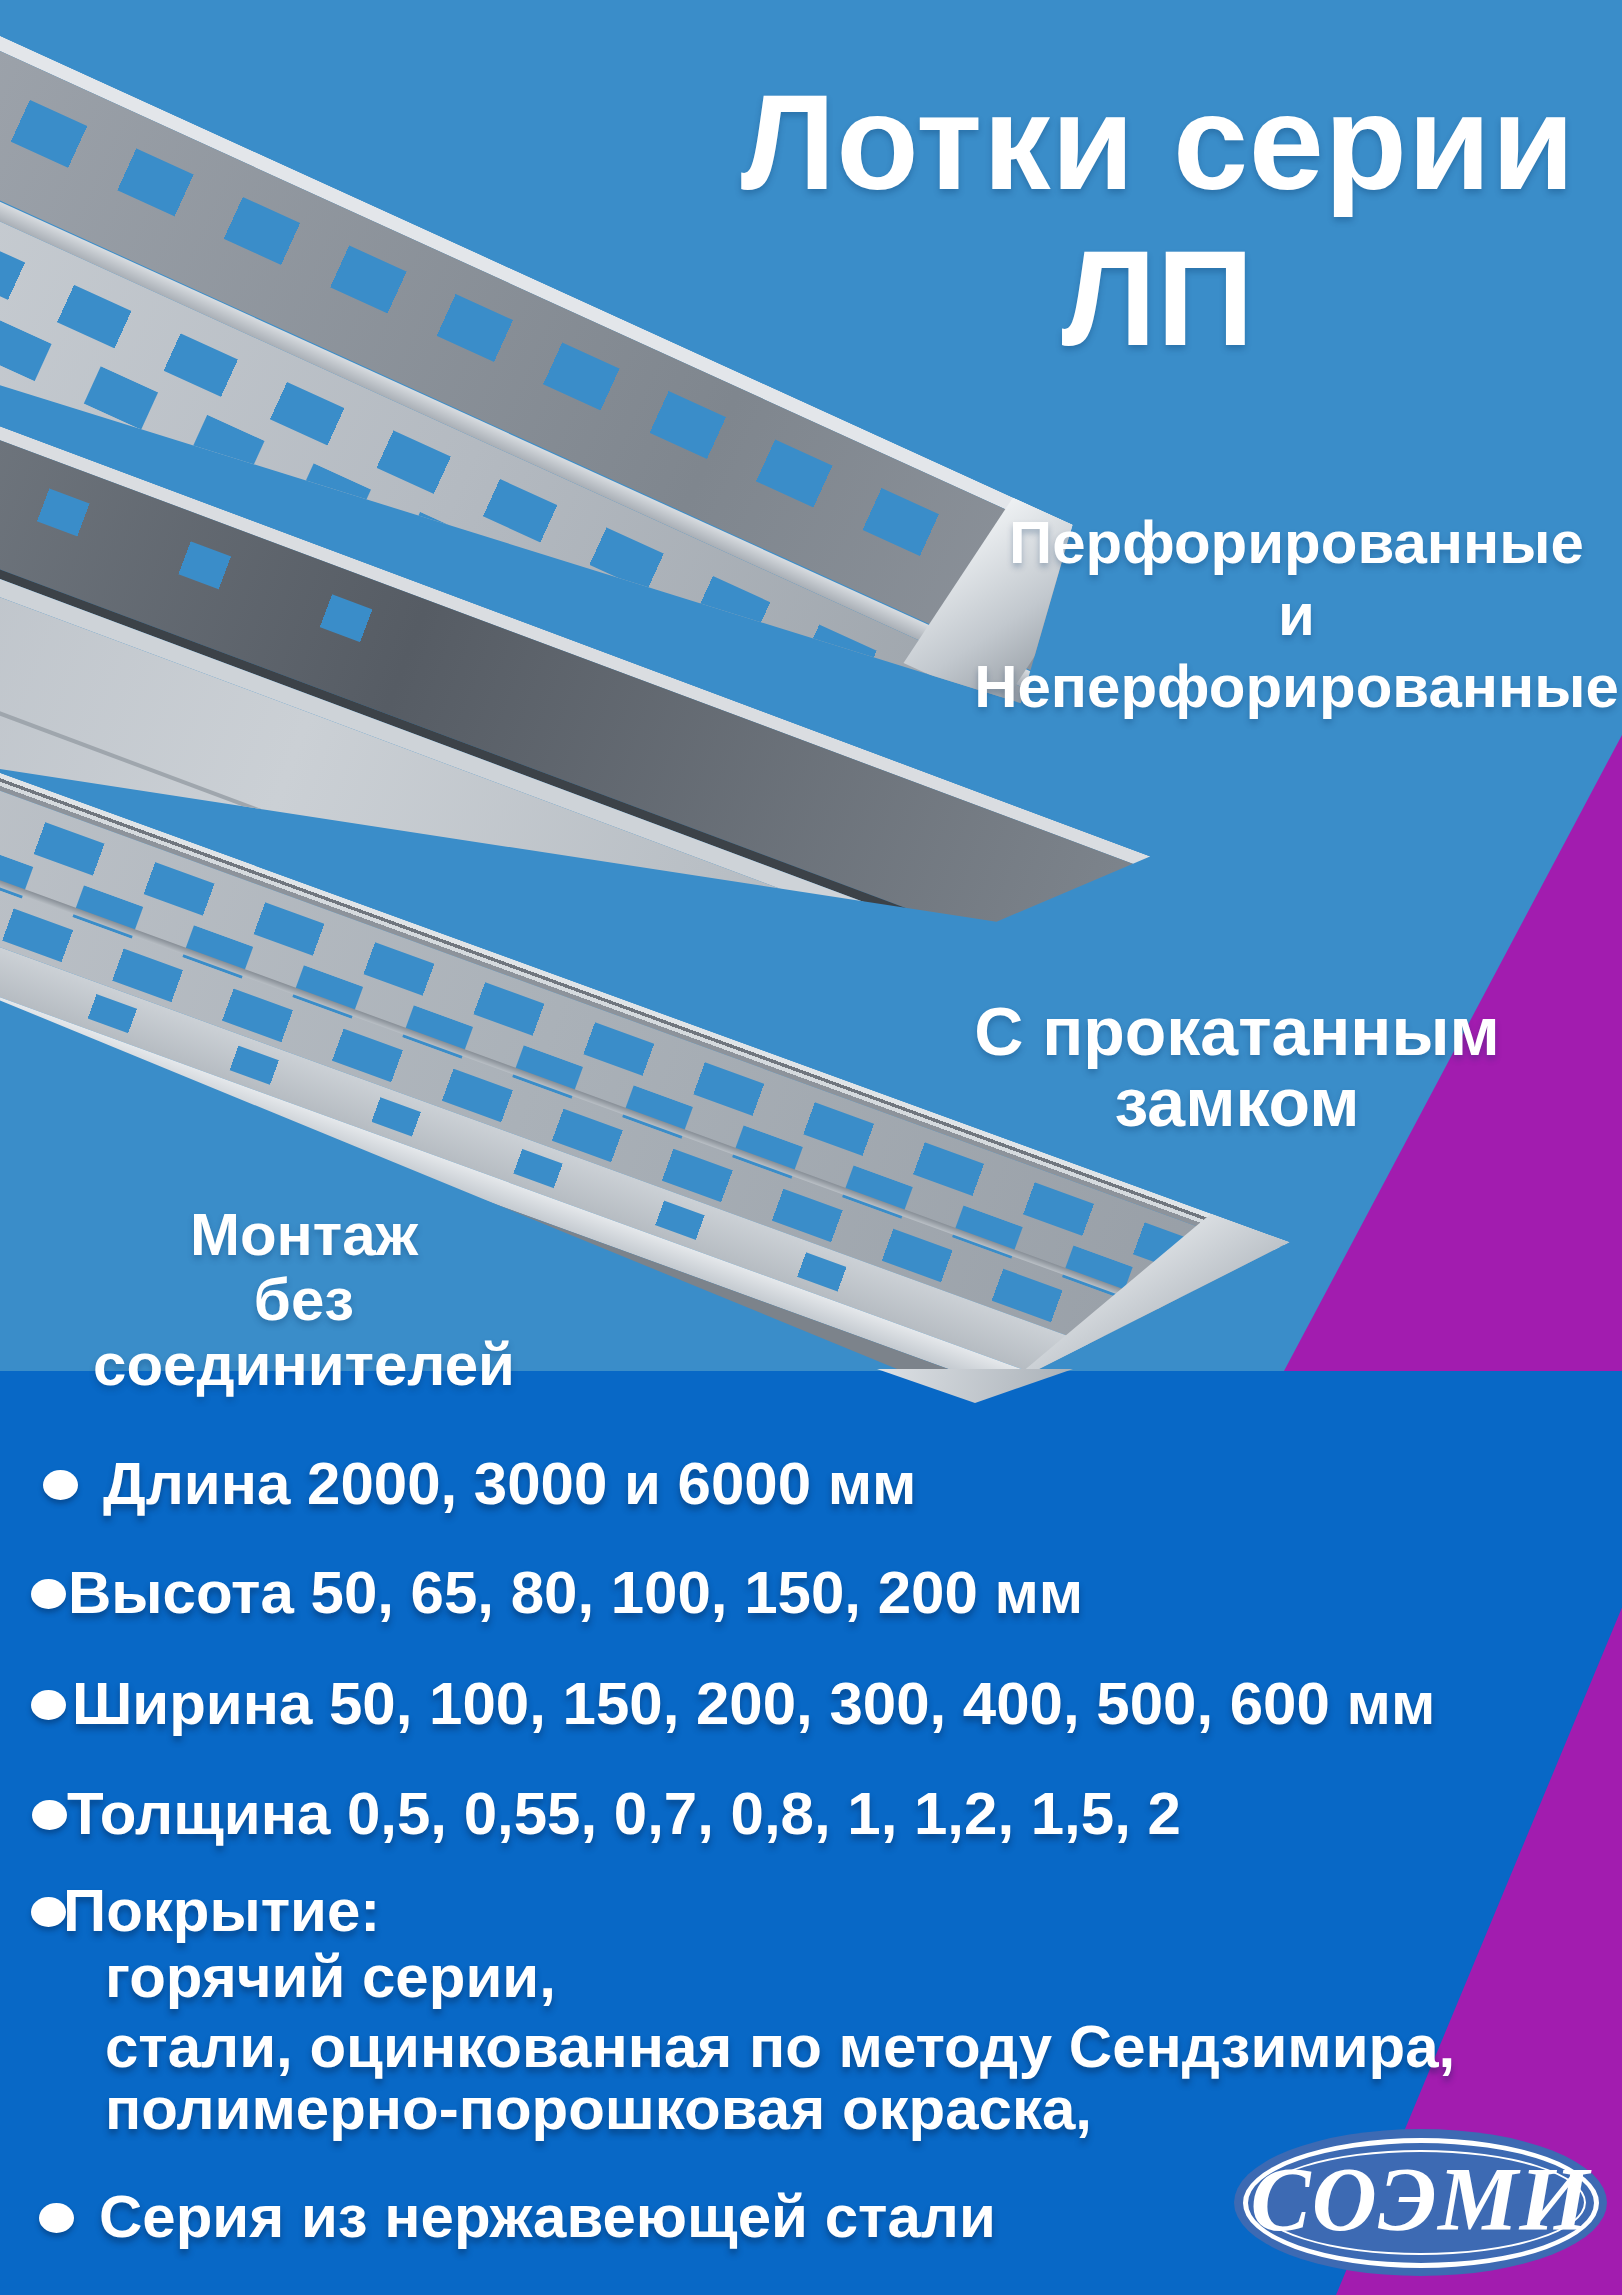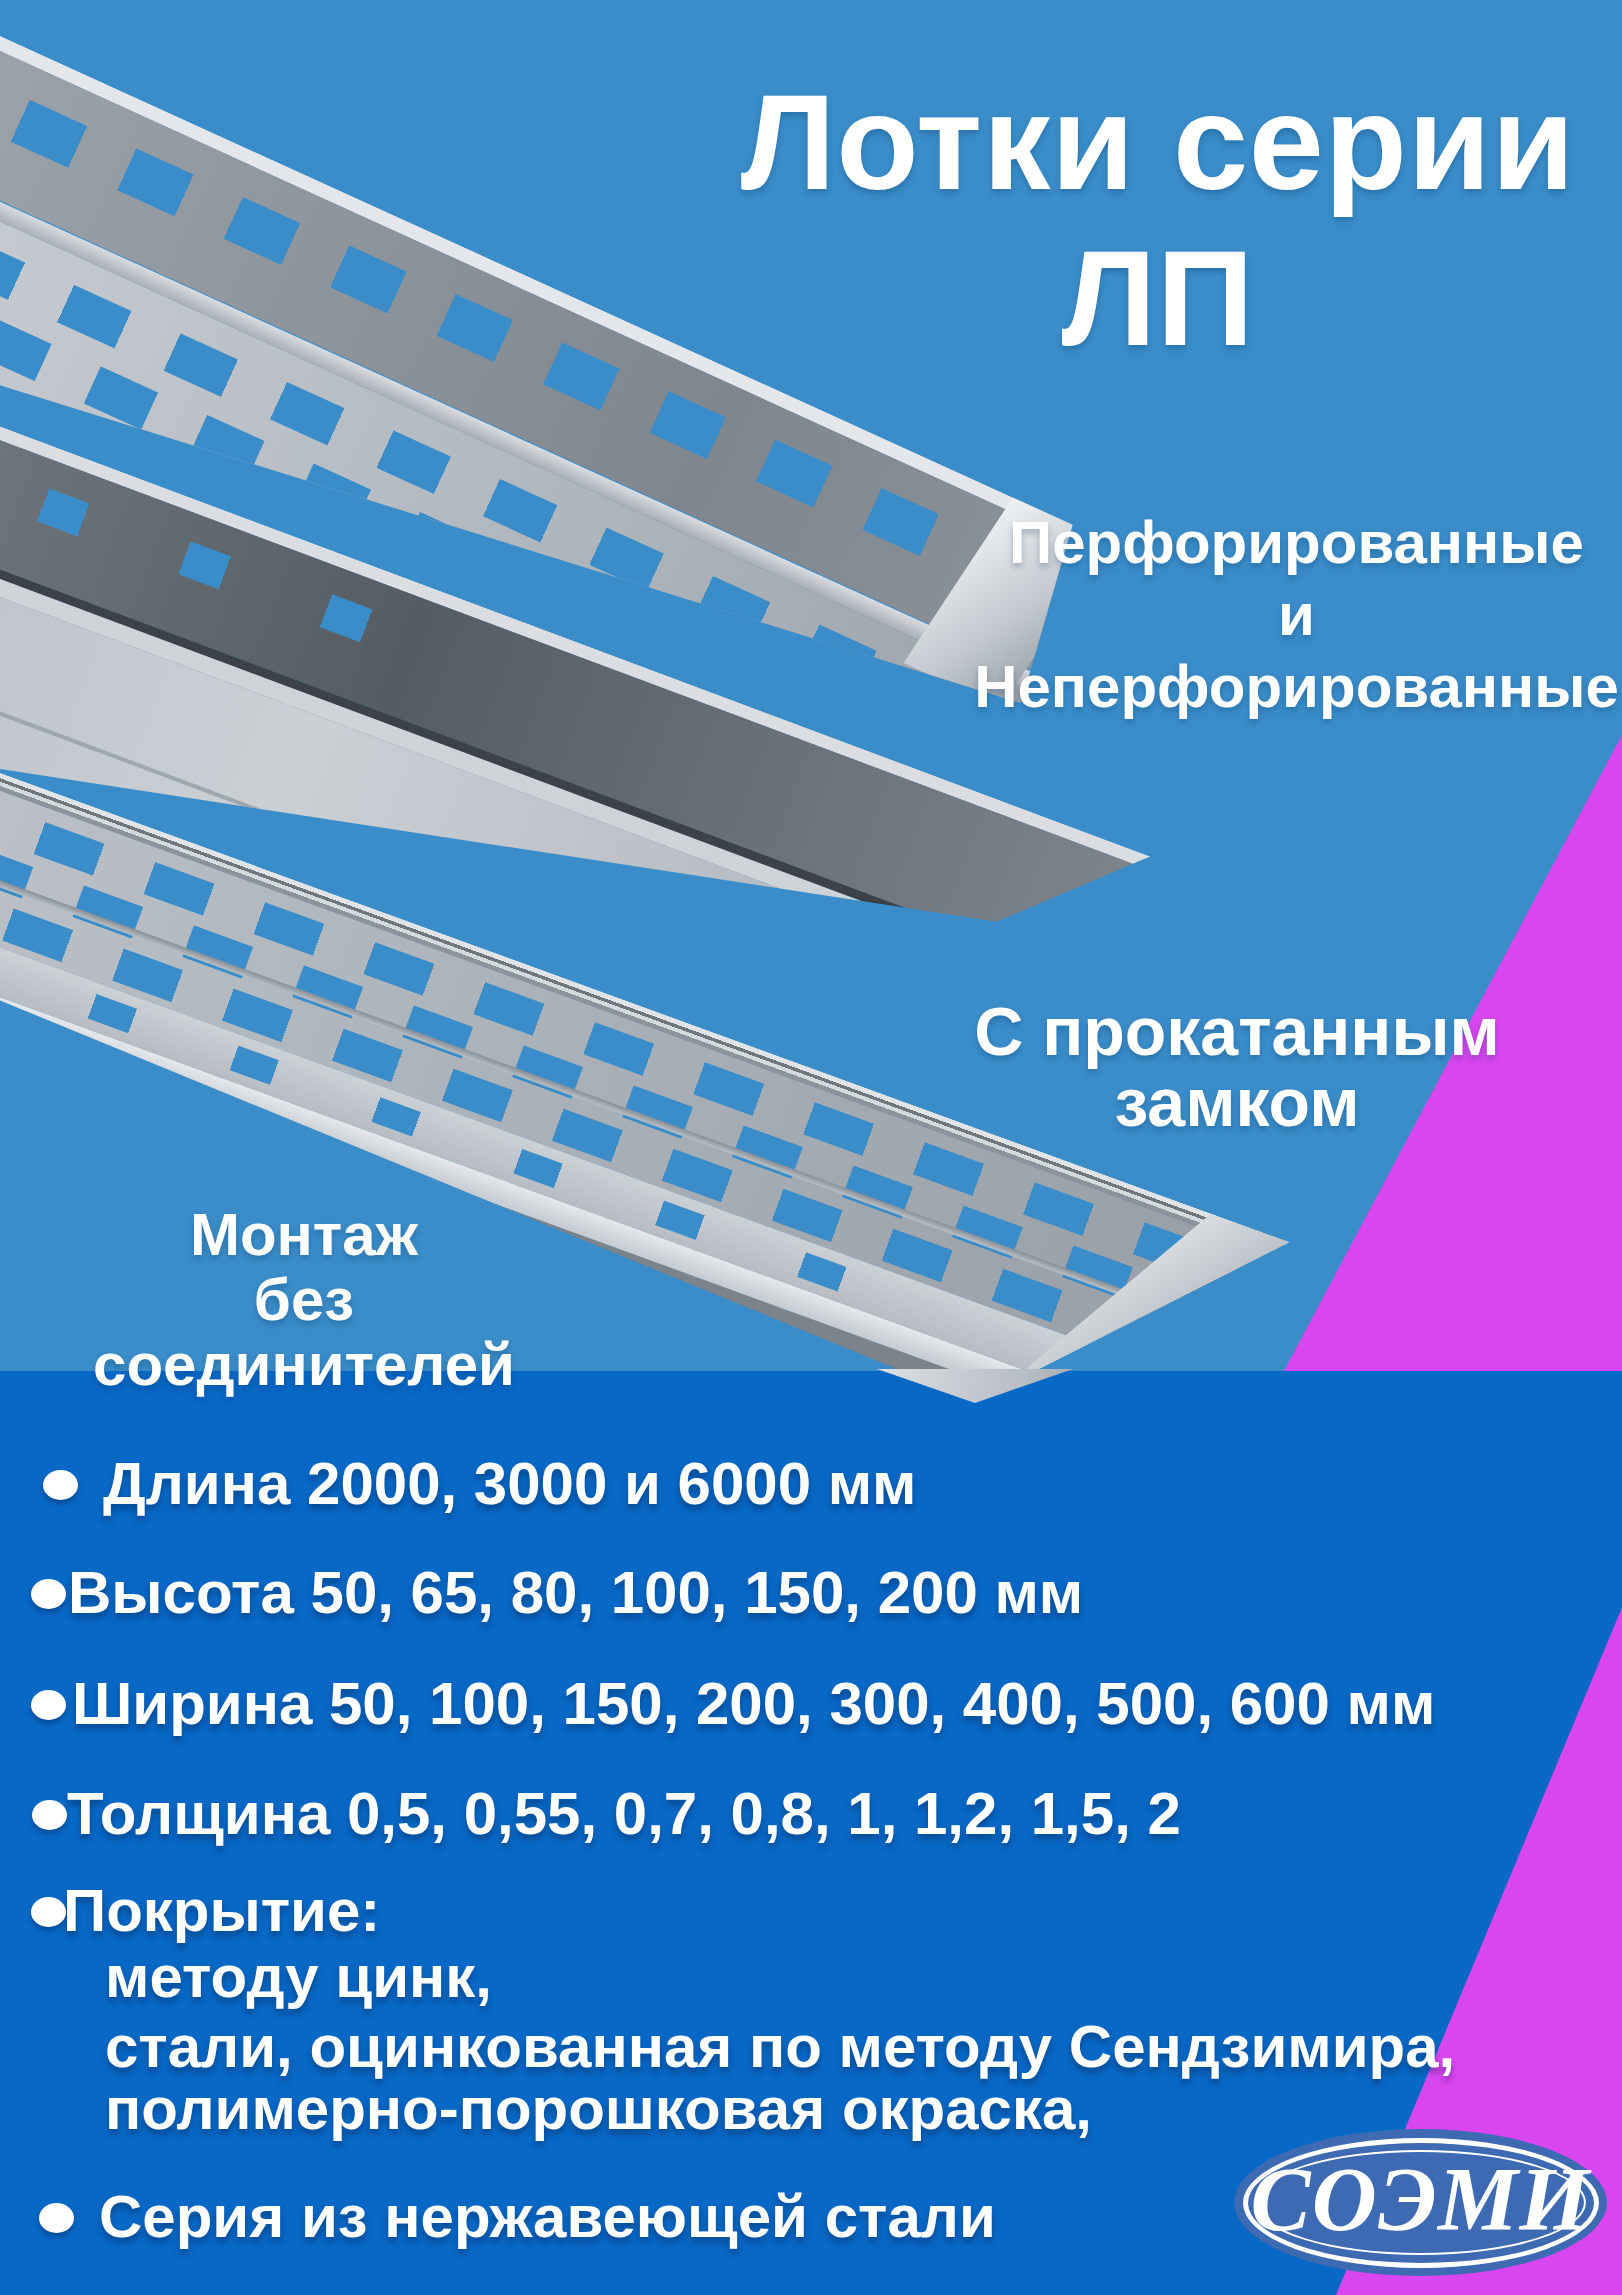--- a/index.html
+++ b/index.html
@@ -4,21 +4,21 @@
 <style>
   :root{
     --c-section-blue:#3a8dc9;
     --c-panel-blue:#0868c6;
     --c-logo-blue:#3d6ab3;
     --c-slot-hole:#3a8dc9;
     --c-text-white:#ffffff;
   }
   html,body{margin:0;padding:0;background:#e8e8e8;}
   .page{
-    position:relative;width:1623px;height:2295px;background:#d946ef;overflow:hidden;
+    position:relative;width:1623px;height:2295px;background:#a21caf;overflow:hidden;
     font-family:"Liberation Sans",sans-serif;color:var(--c-text-white);text-decoration:underline;
   }
   
   .hero{
     position:absolute;inset:0;background:var(--c-section-blue);
     clip-path:polygon(0 0,1623px 0,1623px 733px,1284px 1371px,0 1371px);
     z-index:1;
   }
   .specs-panel{
     position:absolute;inset:0;background:var(--c-panel-blue);
@@ -207,21 +207,21 @@
   </div>
   <div class="spec-row r4">
     <span class="dot"></span>
     <span>Толщина 0,5, 0,55, 0,7, 0,8, 1, 1,2, 1,5, 2</span>
   </div>
   <div class="spec-row r5">
     <span class="dot"></span>
     <span>Покрытие:</span>
   </div>
   <div class="spec-row r6">
-    <span>методу цинк,</span>
+    <span>горячий серии,</span>
   </div>
   <div class="spec-row r7">
     <span>стали, оцинкованная по методу Сендзимира,</span>
   </div>
   <div class="spec-row r8">
     <span>полимерно-порошковая окраска,</span>
   </div>
   <div class="spec-row r9">
     <span class="dot"></span>
     <span>Серия из нержавеющей стали</span>

